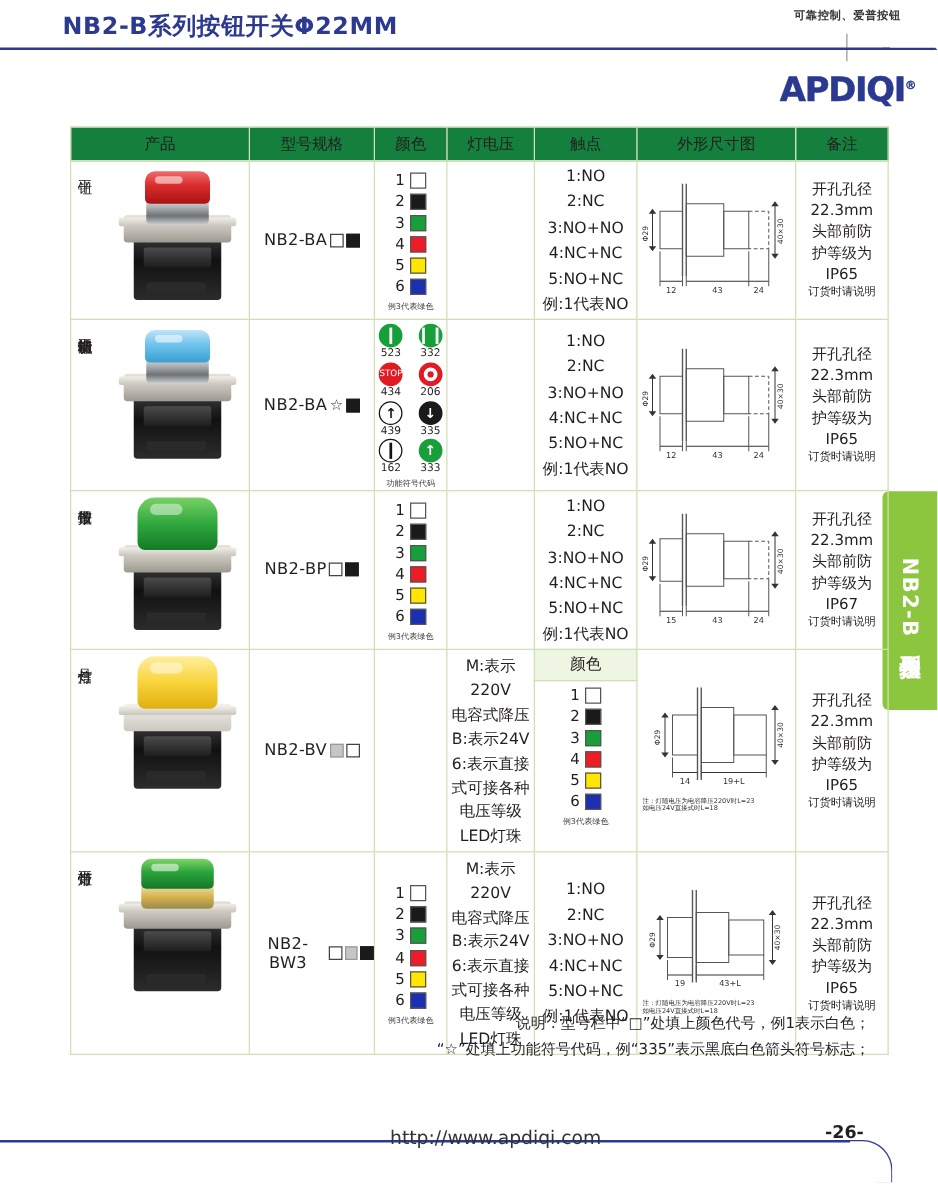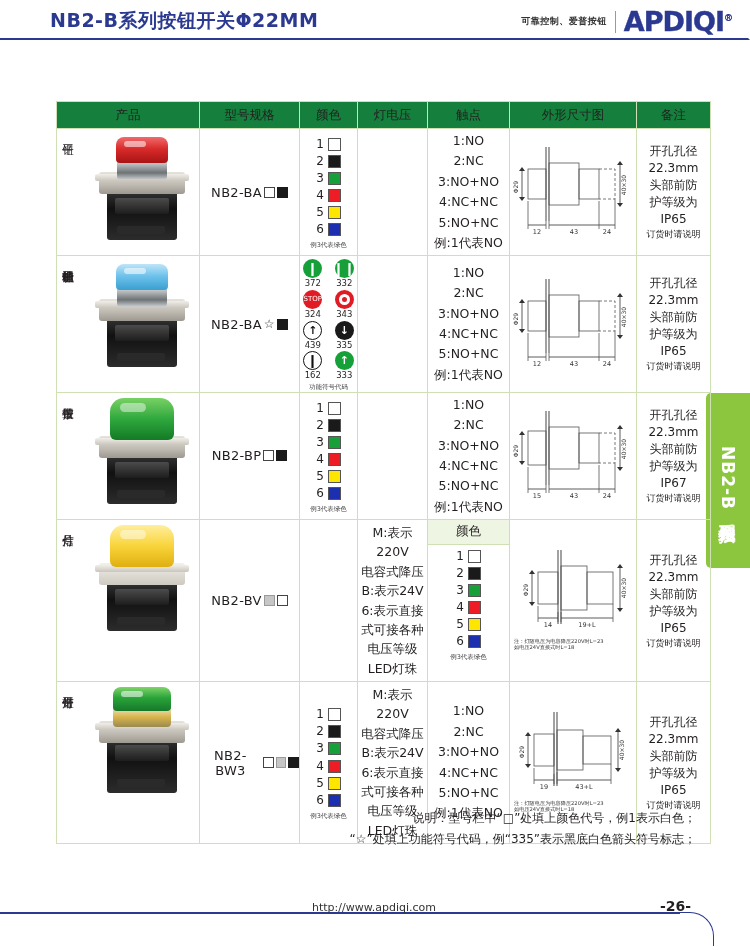--- a/index.html
+++ b/index.html
@@ -16,21 +16,21 @@
     position: absolute; top: 0; left: 0; width: 750px; height: 42px;
   }
   .header-title {
     position: absolute; left: 50px; top: 8px;
     font-size: 19px; font-weight: bold; color: #2b3990;
     letter-spacing: 0.5px;
     white-space: nowrap;
   }
   .header-right {
     position: absolute; right: 18px; top: 6px;
-    display: flex; align-items: center; gap: 8px;
+    display: flex; align-items: center; gap: 8px; flex-direction: column;
   }
   .header-slogan {
     font-size: 9px; color: #333; font-weight: bold;
     letter-spacing: 0.5px;
   }
   .header-divider {
     width: 1px; height: 22px; background: #9a9a9a;
   }
   .brand-logo {
     font-size: 27px; font-weight: bold; color: #2b3990;
@@ -231,21 +231,21 @@
   .footer-curve {
     position: absolute; left: 672px; top: 912px; width: 42px; height: 34px;
     border-top: 1.5px solid #2b3990;
     border-right: 1.5px solid #2b3990;
     border-radius: 0 24px 0 0;
     border-left: none; border-bottom: none;
     transform: none;
   }
   .footer-url {
     position: absolute; left: 312px; top: 901px;
-    font-size: 11px; color: #333;
+    font-size: 15px; color: #333;
   }
   .footer-page {
     position: absolute; left: 660px; top: 898px;
     font-size: 14px; font-weight: bold; color: #231f20;
   }
 </style>
 </head>
 <body>
 
 <div class="header">
@@ -413,39 +413,39 @@
               <i class="star">☆</i>
               <i class="sq sq-black"></i>
             </span>
     </td>
     <td>
       <div class="symbols">
         <div class="sym-item">
                 <div class="sym-circle s-green">
                   <span class="glyph-bar">❙</span>
                 </div>
-                <div class="sym-code">372</div>
+                <div class="sym-code">523</div>
               </div>
         <div class="sym-item">
                 <div class="sym-circle s-green">
                   <span class="glyph-bar">❙❙</span>
                 </div>
                 <div class="sym-code">332</div>
               </div>
         <div class="sym-item">
                 <div class="sym-circle s-red">
                   <span class="stop-txt">STOP</span>
                 </div>
-                <div class="sym-code">324</div>
+                <div class="sym-code">434</div>
               </div>
         <div class="sym-item">
                 <div class="sym-circle s-red">
                   <span class="ring-o"></span>
                 </div>
-                <div class="sym-code">343</div>
+                <div class="sym-code">206</div>
               </div>
         <div class="sym-item">
                 <div class="sym-circle s-white">↑</div>
                 <div class="sym-code">439</div>
               </div>
         <div class="sym-item">
                 <div class="sym-circle s-black">↓</div>
                 <div class="sym-code">335</div>
               </div>
         <div class="sym-item">

